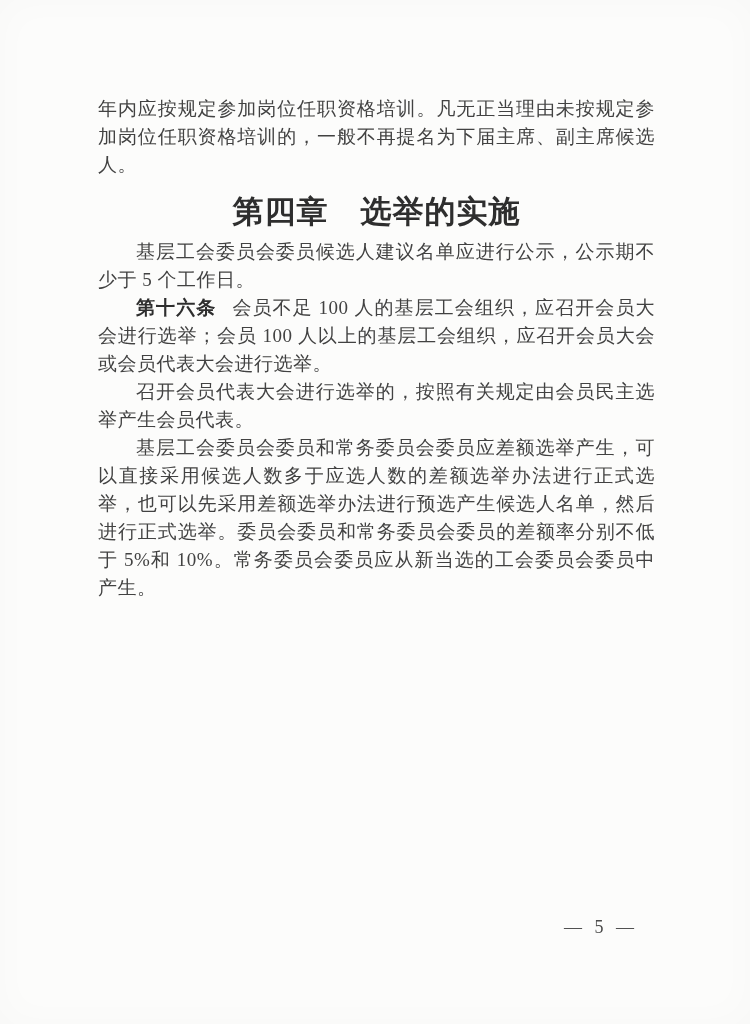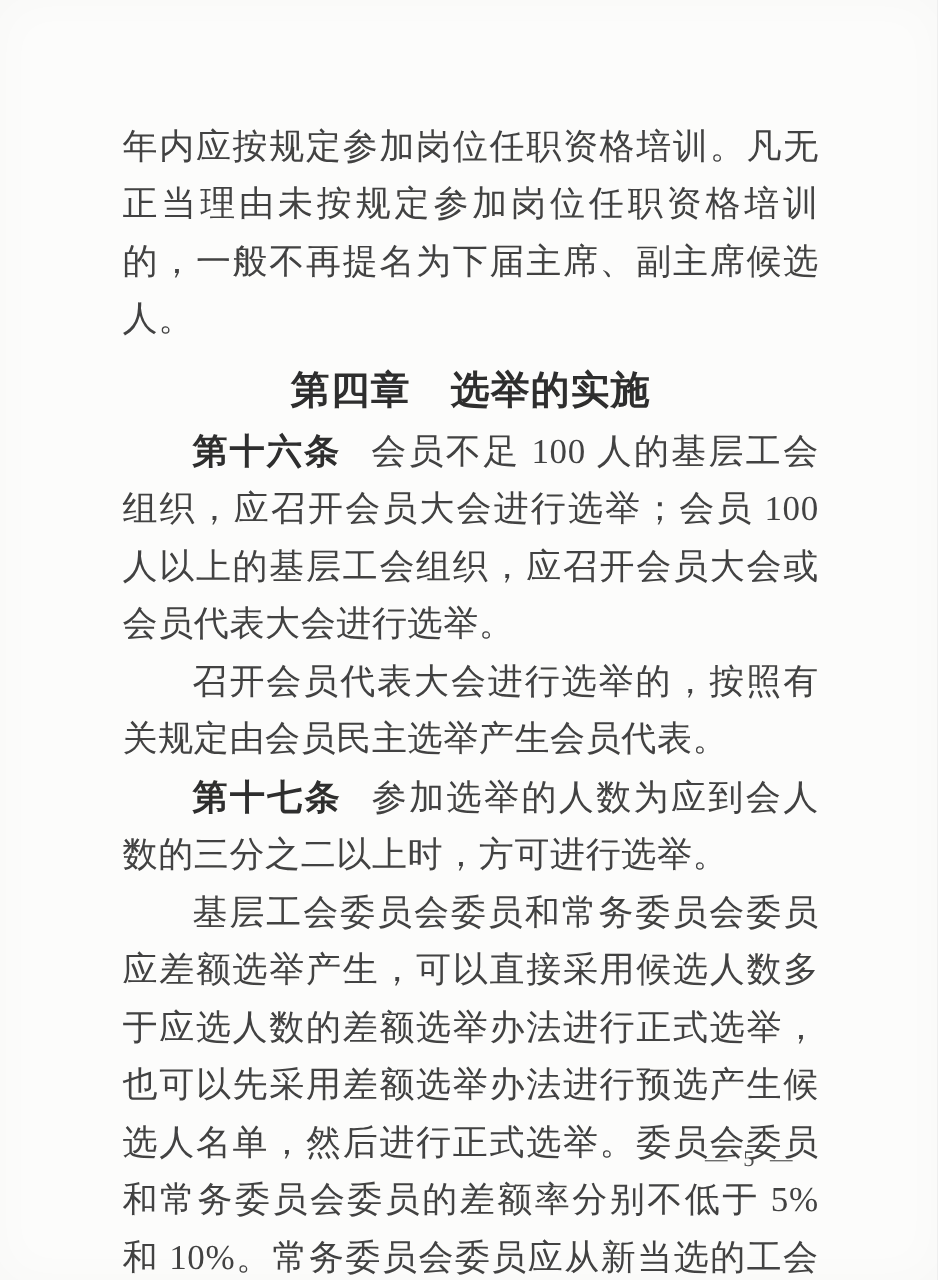--- a/index.html
+++ b/index.html
@@ -19,22 +19,22 @@
     box-shadow: inset 0 0 40px rgba(0,0,0,0.02);
   }
   .text-block {
     position: absolute;
     left: 98px;
     top: 95px;
     width: 557px;
   }
   .para {
     margin: 0;
-    font-size: 28px;
-    line-height: 46px;
+    font-size: 19px;
+    line-height: 28px;
     letter-spacing: 0.5px;
     text-align: justify;
     text-justify: inter-ideograph;
     text-indent: 2em;
     color: #424242;
   }
   .para.no-indent {
     text-indent: 0;
   }
   .chapter {
@@ -72,32 +72,32 @@
 <div class="page">
   <div class="text-block">
 
     <p class="para no-indent">
       <span>年内应按规定参加岗位任职资格培训。凡无正当理由未按规定参加岗位任职资格培训的，一般不再提名为下届主席、副主席候选人。</span>
     </p>
 
     <h2 class="chapter">第四章　选举的实施</h2>
 
 
+    <p class="para">
+      <span>基层工会委员会委员候选人建议名单应进行公示，公示期不少于 5 个工作日。</span>
+    </p>
 
     <p class="para">
       <span class="lead">第十六条</span><span>会员不足 100 人的基层工会组织，应召开会员大会进行选举；会员 100 人以上的基层工会组织，应召开会员大会或会员代表大会进行选举。</span>
     </p>
 
     <p class="para">
       <span>召开会员代表大会进行选举的，按照有关规定由会员民主选举产生会员代表。</span>
     </p>
 
-    <p class="para">
-      <span class="lead">第十七条</span><span>参加选举的人数为应到会人数的三分之二以上时，方可进行选举。</span>
-    </p>
 
     <p class="para">
       <span>基层工会委员会委员和常务委员会委员应差额选举产生，可以直接采用候选人数多于应选人数的差额选举办法进行正式选举，也可以先采用差额选举办法进行预选产生候选人名单，然后进行正式选举。委员会委员和常务委员会委员的差额率分别不低于 5%和 10%。常务委员会委员应从新当选的工会委员会委员中产生。</span>
     </p>
 
   </div>
 
   <div class="pager">— 5 —</div>
 </div>
 

